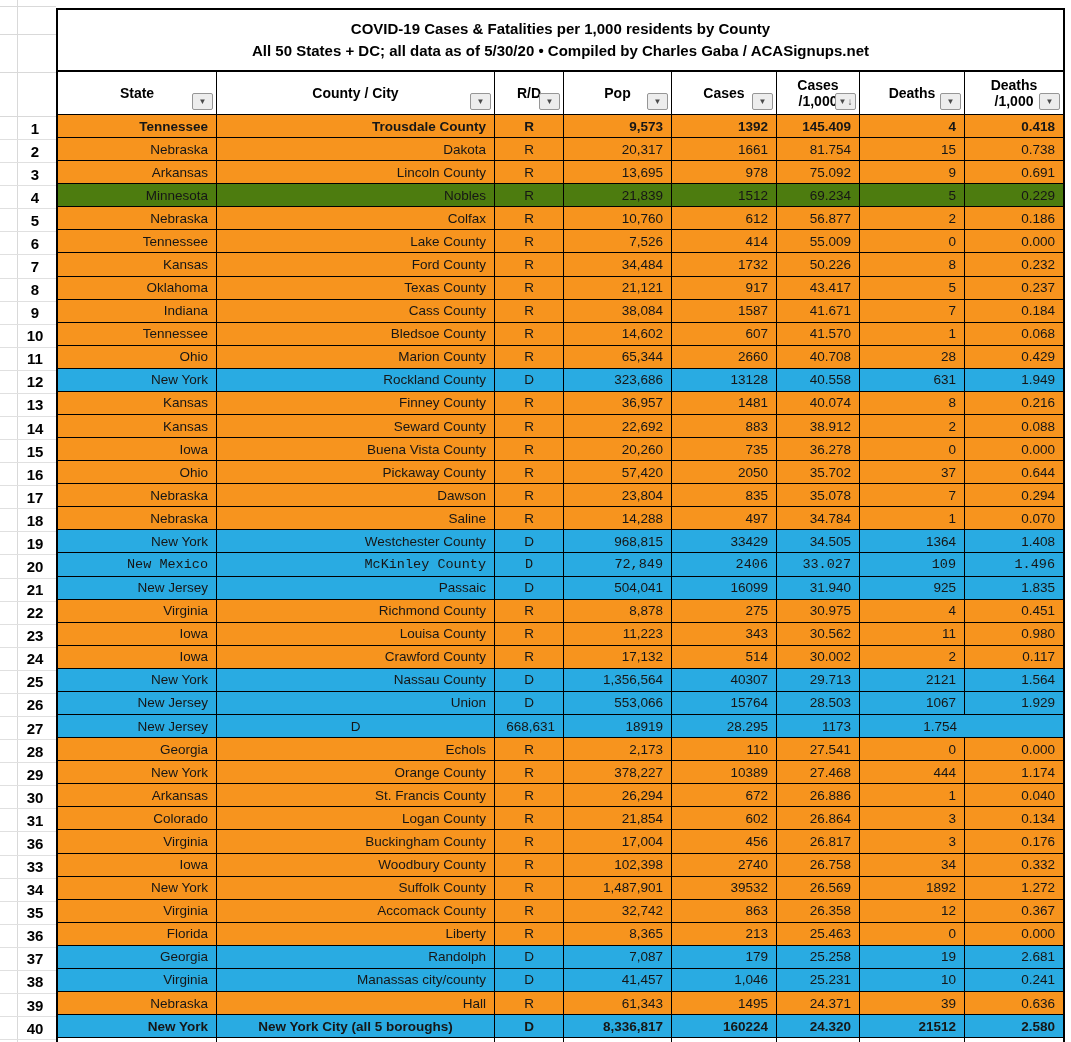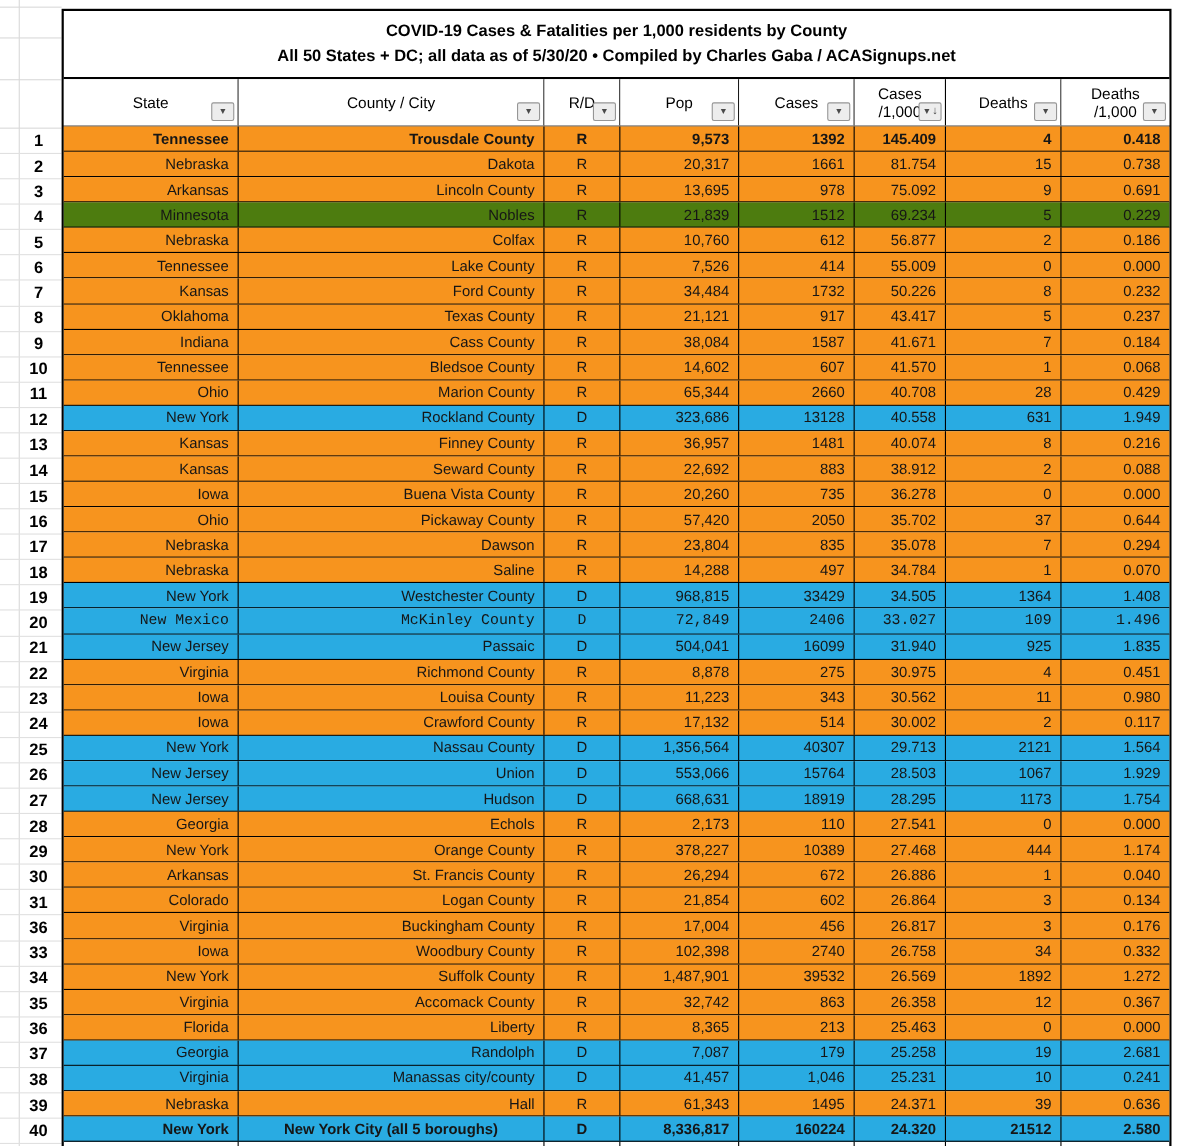--- a/index.html
+++ b/index.html
@@ -13,21 +13,21 @@
           border-bottom:1px solid #e0e0e0;}
   
   .sheet-table{position:absolute;left:56px;top:8px;width:1009px;border:2px solid #000;
                background:#fff;box-sizing:border-box;}
   .title-block{height:62px;border-bottom:2px solid #000;display:flex;flex-direction:column;
                align-items:center;justify-content:center;text-align:center;
                font-weight:bold;font-size:15px;line-height:22px;color:#000;box-sizing:border-box;}
   .grid-row{display:grid;grid-template-columns:159px 278px 69px 108px 105px 83px 105px 98px;}
   .header-row{height:43px;border-bottom:1px solid #000;box-sizing:border-box;}
   .header-cell{position:relative;border-right:1px solid #000;display:flex;flex-direction:column;
-               align-items:center;justify-content:center;font-weight:normal;font-size:14px;
+               align-items:center;justify-content:center;font-weight:bold;font-size:14px;
                line-height:16px;text-align:center;color:#000;box-sizing:border-box;background:#fff;}
   .header-cell:last-child{border-right:none;}
   .filter-btn{position:absolute;right:3px;bottom:4px;min-width:17px;height:15px;
               background:#ededed;border:1px solid #969696;border-radius:2px;
               display:flex;align-items:center;justify-content:center;
               font-size:8px;line-height:1;color:#4a4a4a;padding:0 1px;cursor:pointer;}
   .filter-btn .arrow{font-size:10px;margin-left:1px;}
   .data-row{height:23.08px;border-bottom:1px solid #000;box-sizing:border-box;}
   .cell{border-right:1px solid #000;display:flex;align-items:center;justify-content:flex-end;
         padding:0 8px 0 2px;font-size:13.5px;color:#161616;white-space:nowrap;overflow:hidden;
@@ -406,21 +406,20 @@
           <div class="cell">Union</div>
           <div class="cell center">D</div>
           <div class="cell">553,066</div>
           <div class="cell">15764</div>
           <div class="cell">28.503</div>
           <div class="cell">1067</div>
           <div class="cell">1.929</div>
         </div>
         <div class="grid-row data-row" style="background: rgb(41, 171, 226);">
           <div class="cell">New Jersey</div>
-          <div class="cell">Hudson</div>
           <div class="cell center">D</div>
           <div class="cell">668,631</div>
           <div class="cell">18919</div>
           <div class="cell">28.295</div>
           <div class="cell">1173</div>
           <div class="cell">1.754</div>
         </div>
         <div class="grid-row data-row" style="background: rgb(247, 148, 30);">
           <div class="cell">Georgia</div>
           <div class="cell">Echols</div>

